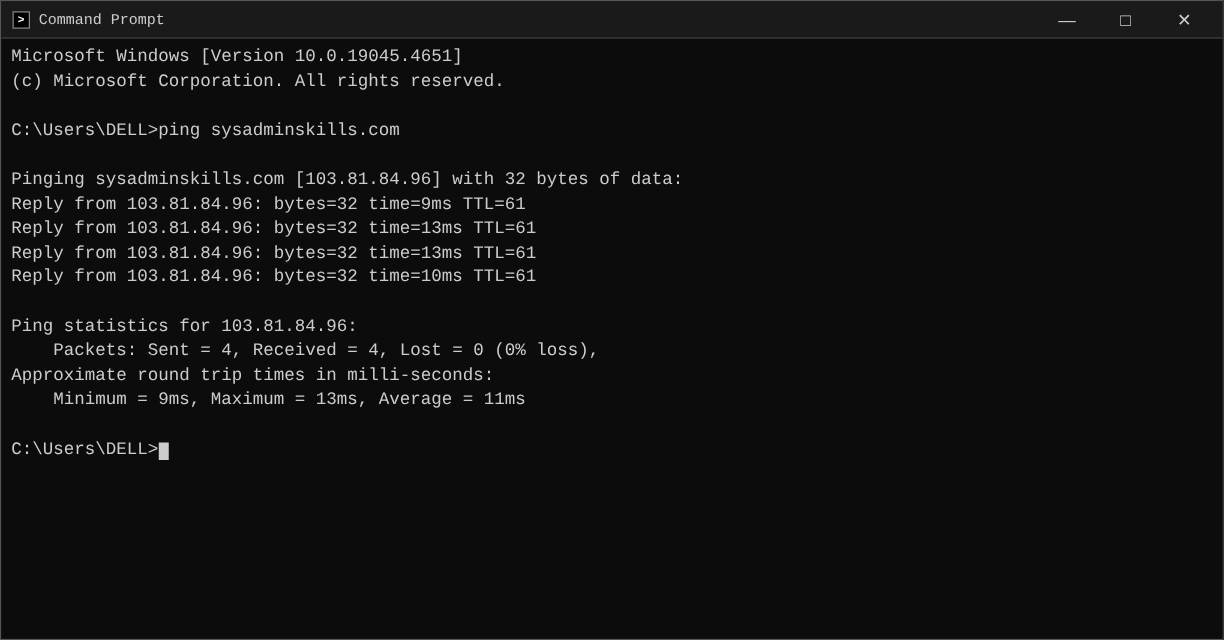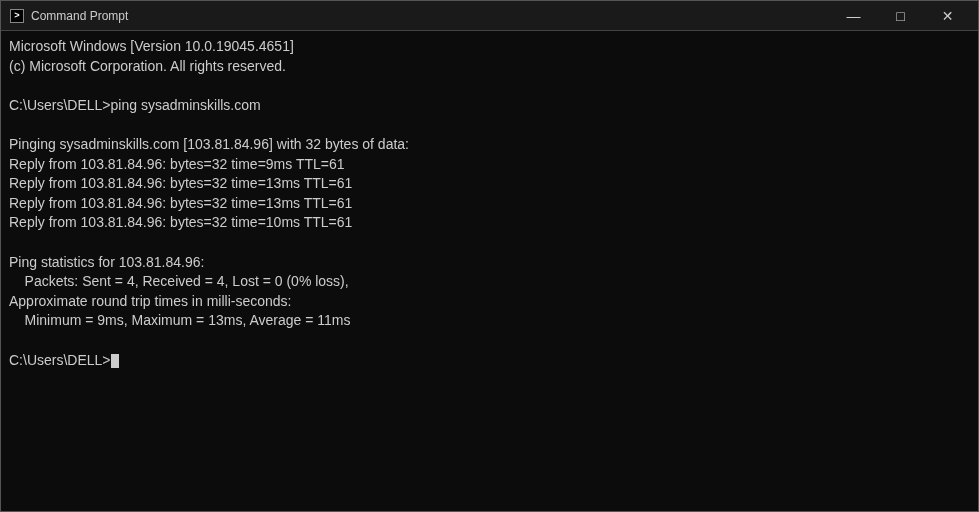--- a/index.html
+++ b/index.html
@@ -63,21 +63,21 @@
     .cmd-icon::after {
       content: '>';
       color: #fff;
       font-size: 9px;
       font-weight: bold;
     }
 
     .title-text {
       color: #cccccc;
       font-size: 12px;
-      font-family: Liberation Sans, sans-serif;
+      font-family: Liberation Mono, monospace;
     }
 
     .title-bar-controls {
       display: flex;
       align-items: center;
       gap: 2px;
     }
 
     .title-btn {
       width: 45px;
@@ -98,21 +98,21 @@
       flex: 1;
       padding: 6px 8px;
       color: #cccccc;
       font-size: 14px;
       line-height: 1.4;
       overflow: hidden;
     }
 
     .terminal-body pre {
       white-space: pre-wrap;
-      font-family: Liberation Sans, sans-serif;
+      font-family: Liberation Mono, monospace;
       font-size: 14px;
       color: #cccccc;
     }
 
     .cursor {
       display: inline-block;
       width: 8px;
       height: 14px;
       background: #cccccc;
       vertical-align: text-bottom;

